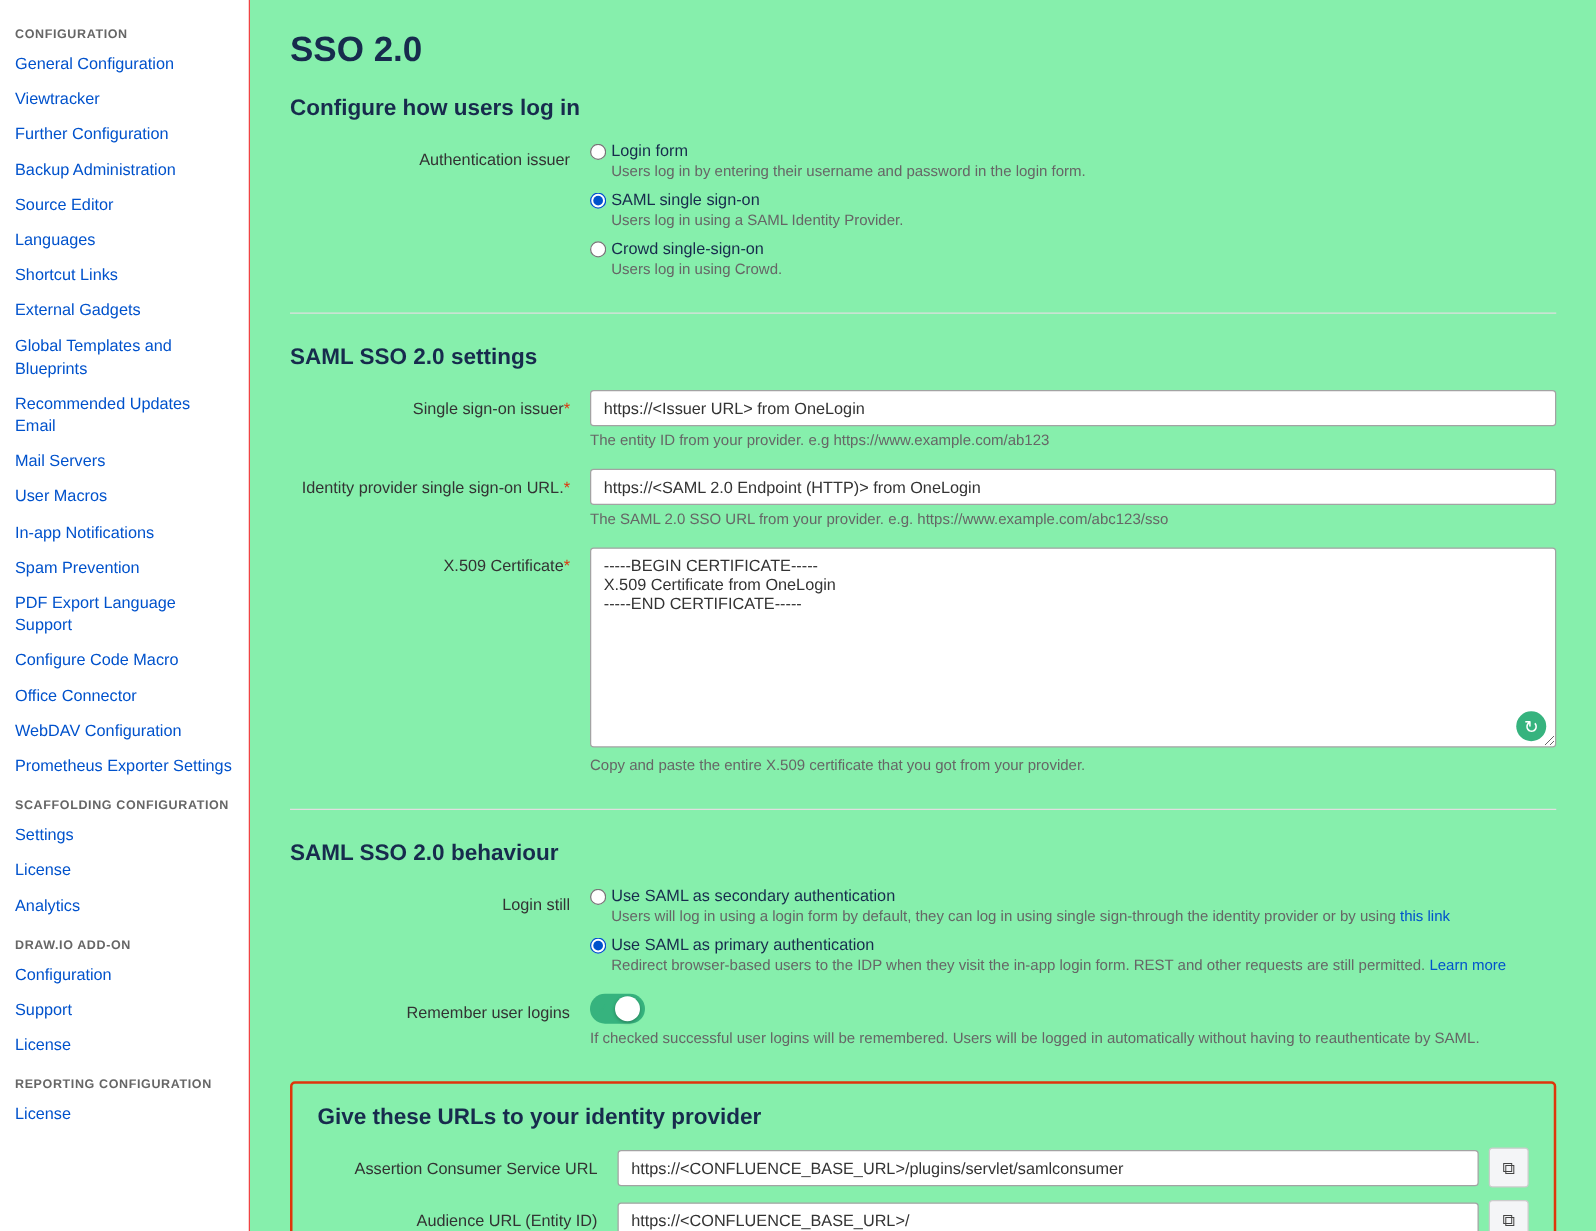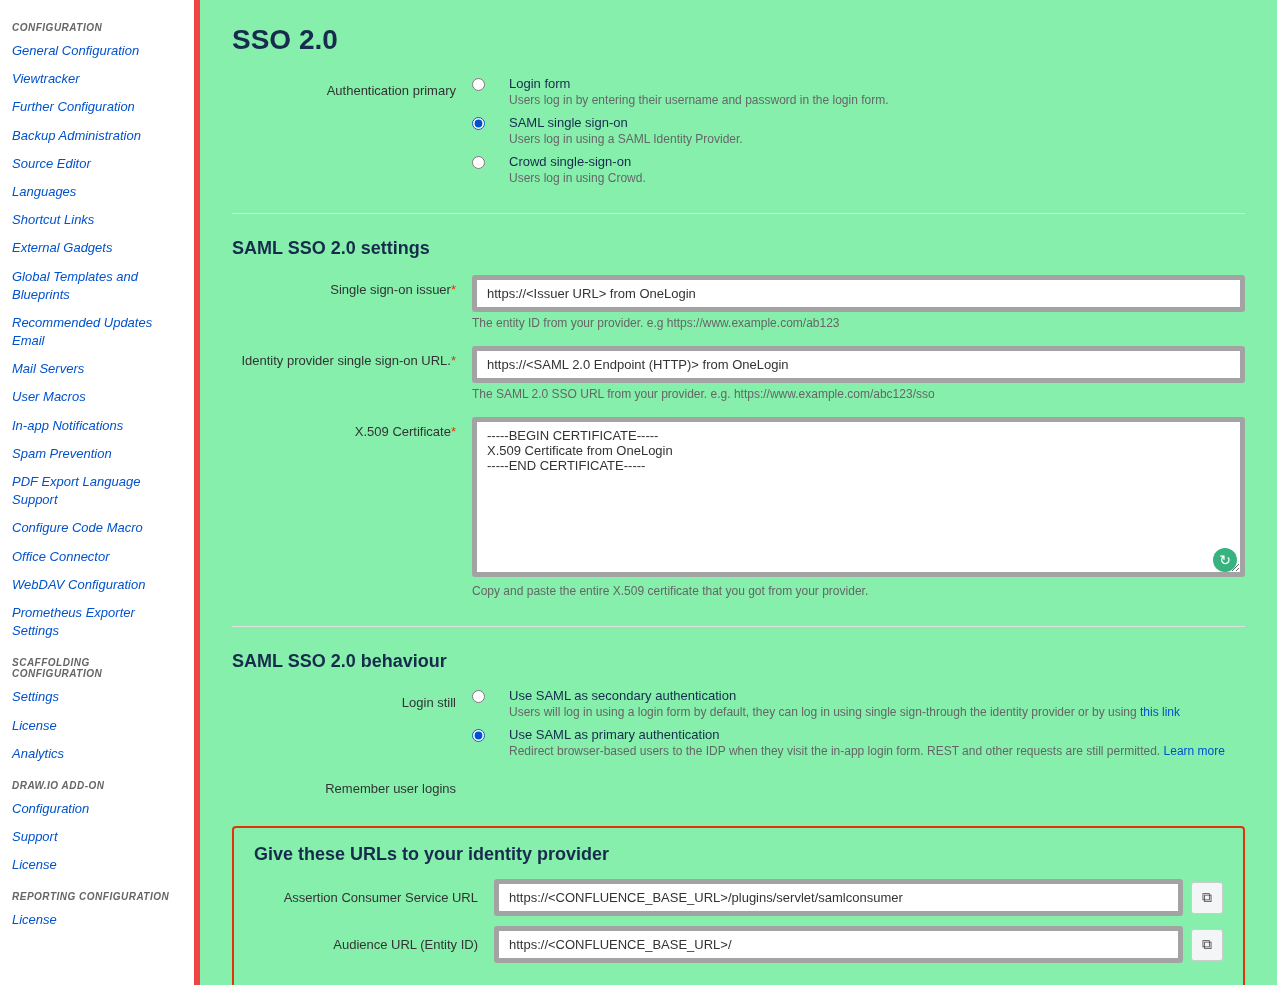--- a/index.html
+++ b/index.html
@@ -3,25 +3,24 @@
   <meta charset="utf-8">
   <style>
     * { box-sizing: border-box; margin: 0; padding: 0; }
     body { font-family: -apple-system, BlinkMacSystemFont, 'Segoe UI', Arial, sans-serif; font-size: 13px; color: #333; display: flex; height: 985px; overflow: hidden; background: #fff; }
 
     
     #sidebar {
       width: 200px;
       min-width: 200px;
       background: #fff;
-      border-right: 6px solid #ef4444;
+      border-right: 1px solid #ef4444;
       overflow-y: auto;
       padding: 10px 0;
       flex-shrink: 0;
-      font-style: italic;
     }
     .sidebar-section-label {
       font-size: 10px;
       font-weight: 700;
       color: #666;
       text-transform: uppercase;
       padding: 12px 12px 4px 12px;
       letter-spacing: 0.05em;
     }
     .sidebar-item {
@@ -80,21 +79,21 @@
     .form-label .required {
       color: #de350b;
     }
 
     .form-control-wrap {
       flex: 1;
     }
 
     input[type="text"], textarea {
       width: 100%;
-      border: 5px solid #a3a3a3;
+      border: 1px solid #a3a3a3;
       border-radius: 3px;
       padding: 6px 10px;
       font-size: 13px;
       color: #333;
       outline: none;
       font-family: inherit;
     }
 
     textarea {
       resize: vertical;
@@ -102,21 +101,21 @@
     }
 
     .help-text {
       font-size: 12px;
       color: #666;
       margin-top: 4px;
     }
 
     
     .radio-group { display: flex; flex-direction: column; gap: 8px; }
-    .radio-option { display: flex; align-items: flex-start; gap: 24px; cursor: pointer; }
+    .radio-option { display: flex; align-items: flex-start; gap: 4px; cursor: pointer; }
     .radio-option input[type="radio"] { margin-top: 2px; accent-color: #0052cc; }
     .radio-label { font-size: 13px; font-weight: 500; color: #172b4d; }
     .radio-desc { font-size: 12px; color: #666; margin-top: 2px; }
 
     
     .toggle-wrap { display: flex; align-items: center; gap: 10px; }
     .toggle {
       position: relative;
       width: 44px;
       height: 24px;
@@ -258,22 +257,23 @@
     <a class="sidebar-item" href="#">License</a>
     <div class="sidebar-section-label">Reporting Configuration</div>
     <a class="sidebar-item" href="#">License</a>
   </nav>
 
 <main id="main">
 
   <h1 class="page-title">SSO 2.0</h1>
 
   <div class="form-section">
+    <h2 class="section-title">Configure how users log in</h2>
     <div class="form-row">
-      <div class="form-label">Authentication primary</div>
+      <div class="form-label">Authentication issuer</div>
       <div class="form-control-wrap">
         <div class="radio-group" id="auth-method-group">
 
         <div class="radio-option">
               <input type="radio" name="auth_method" style="">
               <div>
                 <div class="radio-label">Login form</div>
                 <div class="radio-desc">Users log in by entering their username and password in the login form.</div>
               </div>
             </div>
@@ -345,20 +345,28 @@
                 <div class="radio-label">Use SAML as primary authentication</div>
                 <div class="radio-desc">Redirect browser-based users to the IDP when they visit the in-app login form. REST and other requests are still permitted. <a class="inline-link" href="#">Learn more</a></div>
               </div>
             </div>
           </div>
       </div>
     </div>
 
     <div class="form-row">
       <div class="form-label">Remember user logins</div>
+      <div class="form-control-wrap">
+        <div class="toggle-wrap">
+          <div class="toggle">
+            <div class="toggle-knob"></div>
+          </div>
+        </div>
+        <div class="help-text">If checked successful user logins will be remembered. Users will be logged in automatically without having to reauthenticate by SAML.</div>
+      </div>
     </div>
   </div>
 
   <div class="url-provider-box">
     <h3>Give these URLs to your identity provider</h3>
     <div id="url-provider-rows">
 
     <div class="url-row">
           <div class="url-label">Assertion Consumer Service URL</div>
           <div class="url-input-wrap">

